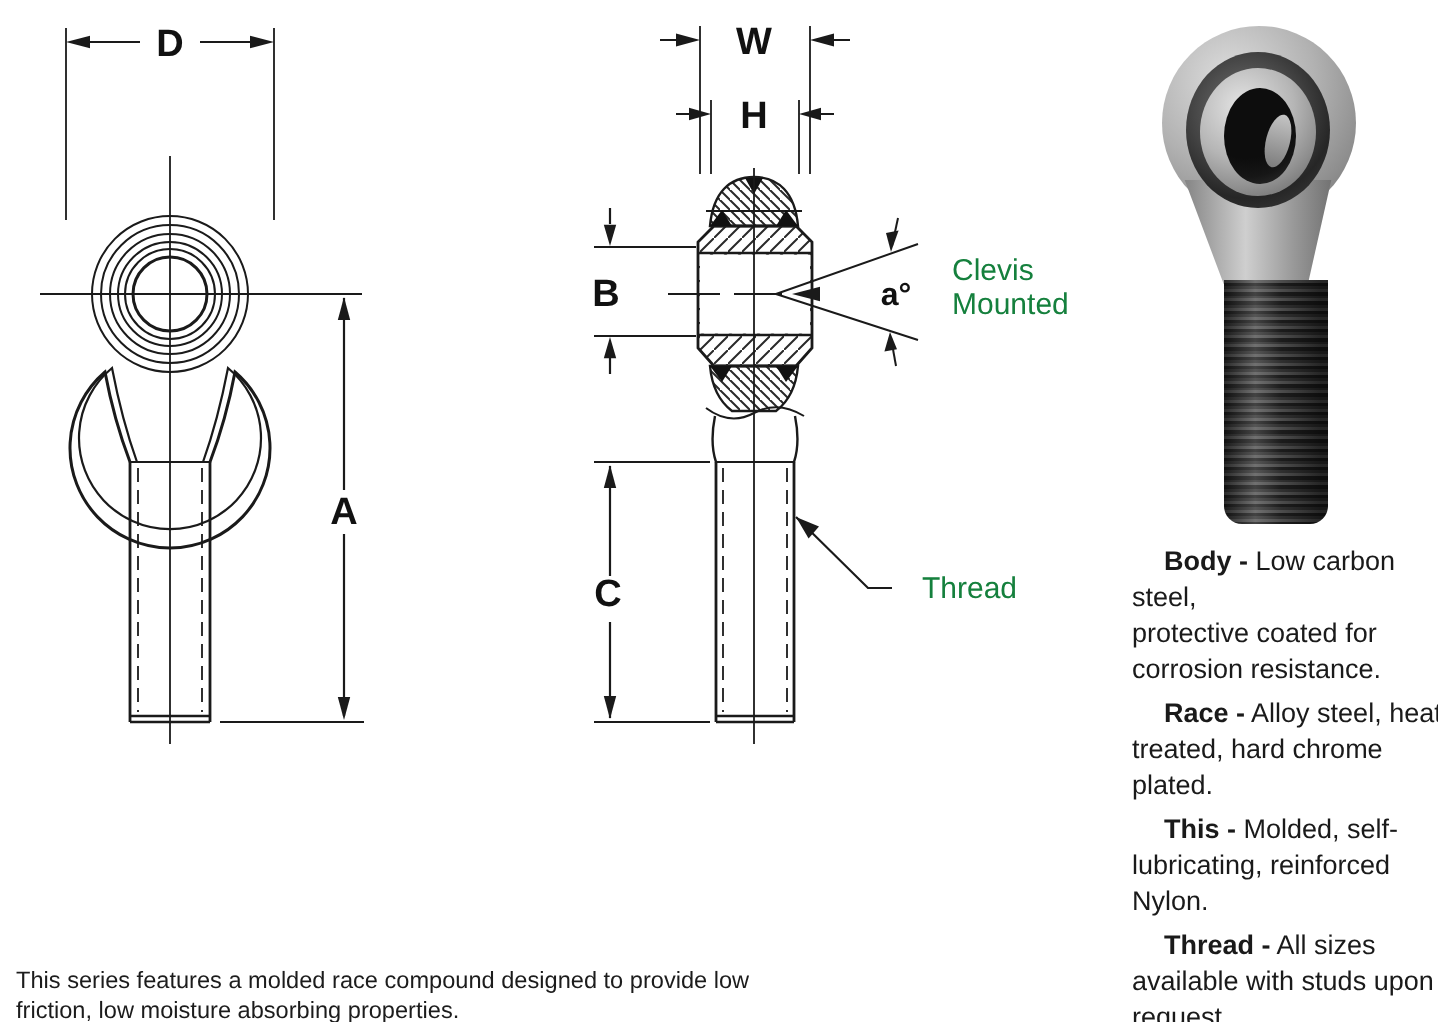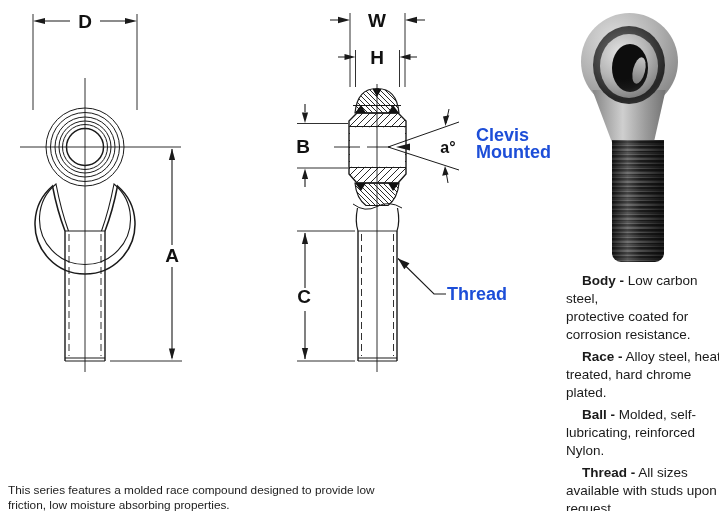--- a/index.html
+++ b/index.html
@@ -1,24 +1,24 @@
 <!DOCTYPE html>
 <html><head>
 <meta charset="utf-8">
 <style>
   html,body{margin:0;padding:0;background:#fff;}
   #page{position:relative;width:719px;height:511px;background:#fff;overflow:hidden;
         font-family:"Liberation Sans",sans-serif;color:#1a1a1a;}
   #drawing{position:absolute;left:0;top:0;}
   .dim-letter{font-family:"Liberation Sans",sans-serif;font-weight:700;font-size:19px;fill:#111;}
   .dim-small{font-family:"Liberation Sans",sans-serif;font-weight:700;font-size:16px;fill:#111;}
-  .callout{position:absolute;font-weight:700;font-size:18px;line-height:17px;
-           white-space:pre-line;color:#1d4ed8;}
+  .callout{position:absolute;font-weight:400;font-size:15px;line-height:17px;
+           white-space:pre-line;color:#15803d;}
   #clevis-callout{left:476px;top:127px;}
-  #thread-callout{left:447px;top:286px;}
+  #thread-callout{left:461px;top:286px;}
   
   #photo{position:absolute;left:578px;top:10px;width:104px;height:254px;}
   .p-part{position:absolute;}
   .p-head{left:3px;top:3px;width:97px;height:97px;border-radius:50%;
           background:radial-gradient(circle at 35% 28%,#dedede,#b2b2b2 45%,#8d8d8d 75%,#6b6b6b 100%);}
   .p-taper{left:12px;top:80px;width:78px;height:52px;
            clip-path:polygon(3% 0,97% 0,82% 100%,28% 100%);
            background:linear-gradient(90deg,#7f7f7f,#cfcfcf 42%,#9a9a9a 72%,#6e6e6e);}
   .p-race{left:15px;top:16px;width:72px;height:78px;border-radius:50%;
           background:radial-gradient(circle at 42% 38%,#5a5a5a 25%,#262626 68%,#454545);}
@@ -184,21 +184,21 @@
     <div class="p-part p-shank"></div>
   </div>
 
   <div id="specs">
     <p><span class="spec-label">Body -</span><span class="spec-text"> Low carbon steel,
 protective coated for
 corrosion resistance.</span></p>
     <p><span class="spec-label">Race -</span><span class="spec-text"> Alloy steel, heat
 treated, hard chrome
 plated.</span></p>
-    <p><span class="spec-label">Ball -</span><span class="spec-text"> Molded, self-
+    <p><span class="spec-label">This -</span><span class="spec-text"> Molded, self-
 lubricating, reinforced
 Nylon.</span></p>
     <p><span class="spec-label">Thread -</span><span class="spec-text"> All sizes
 available with studs upon
 request.</span></p>
   </div>
 
   <div id="caption">This series features a molded race compound designed to provide low
 friction, low moisture absorbing properties.</div>
 

